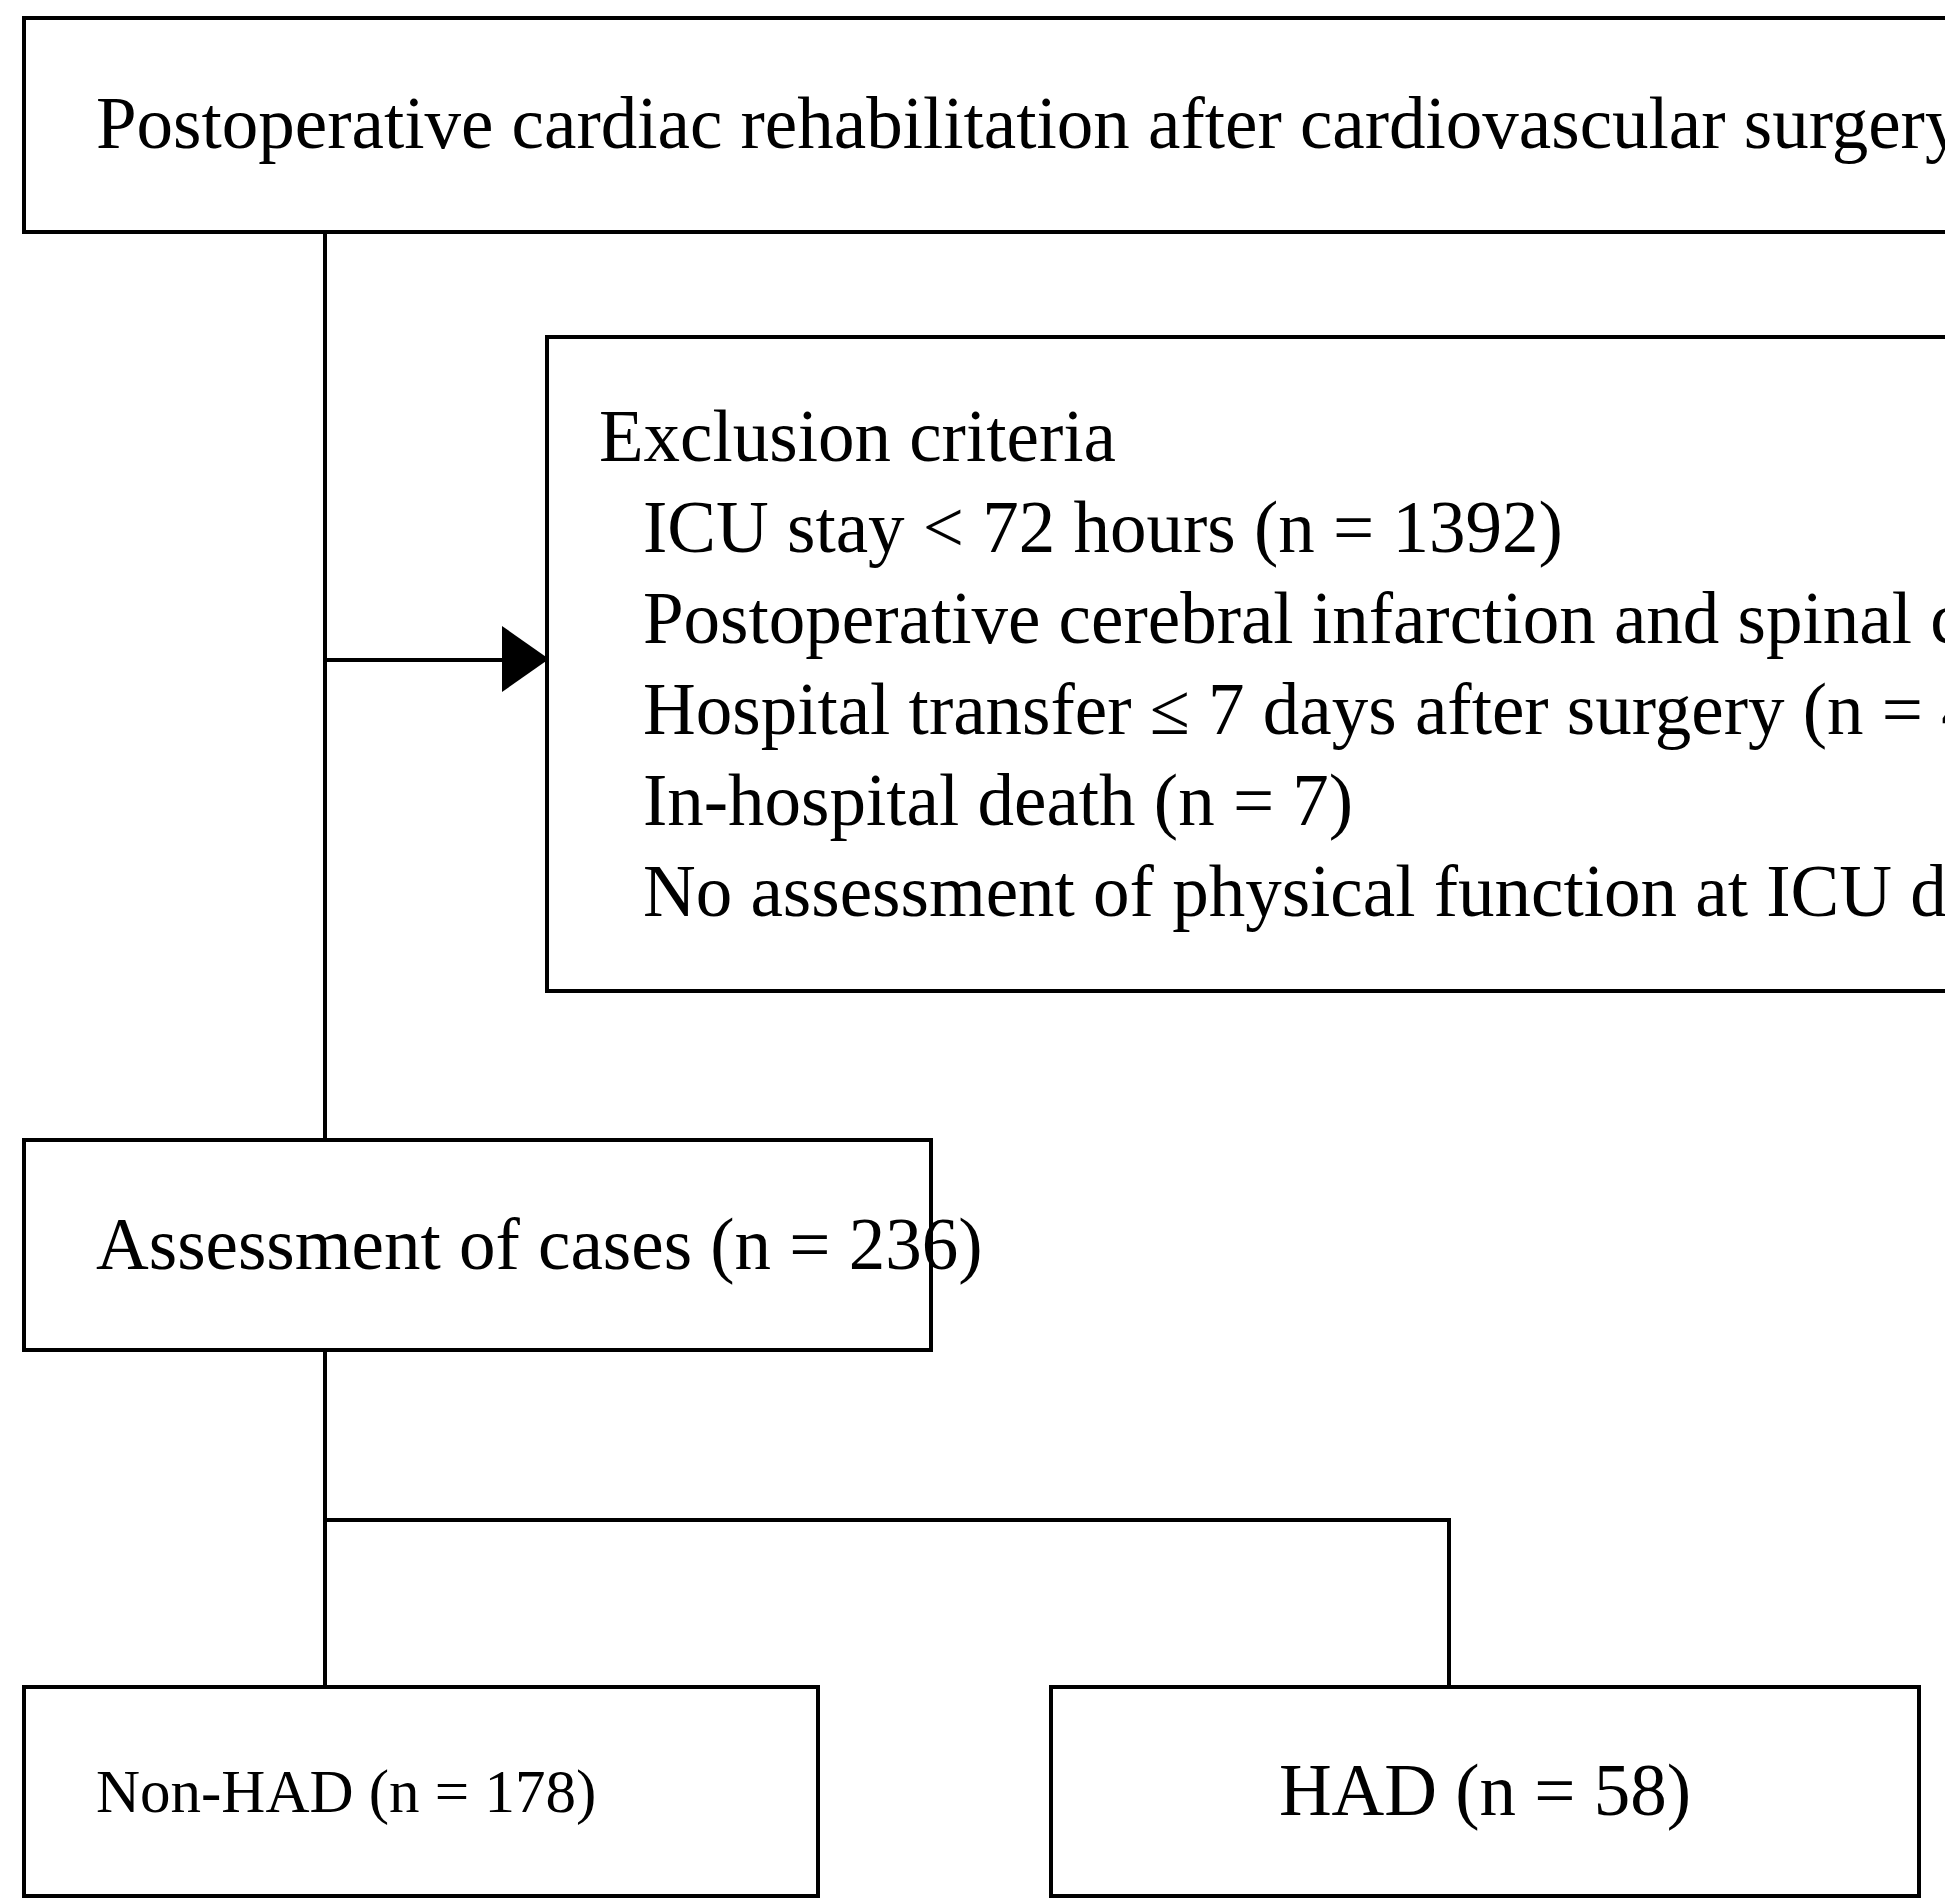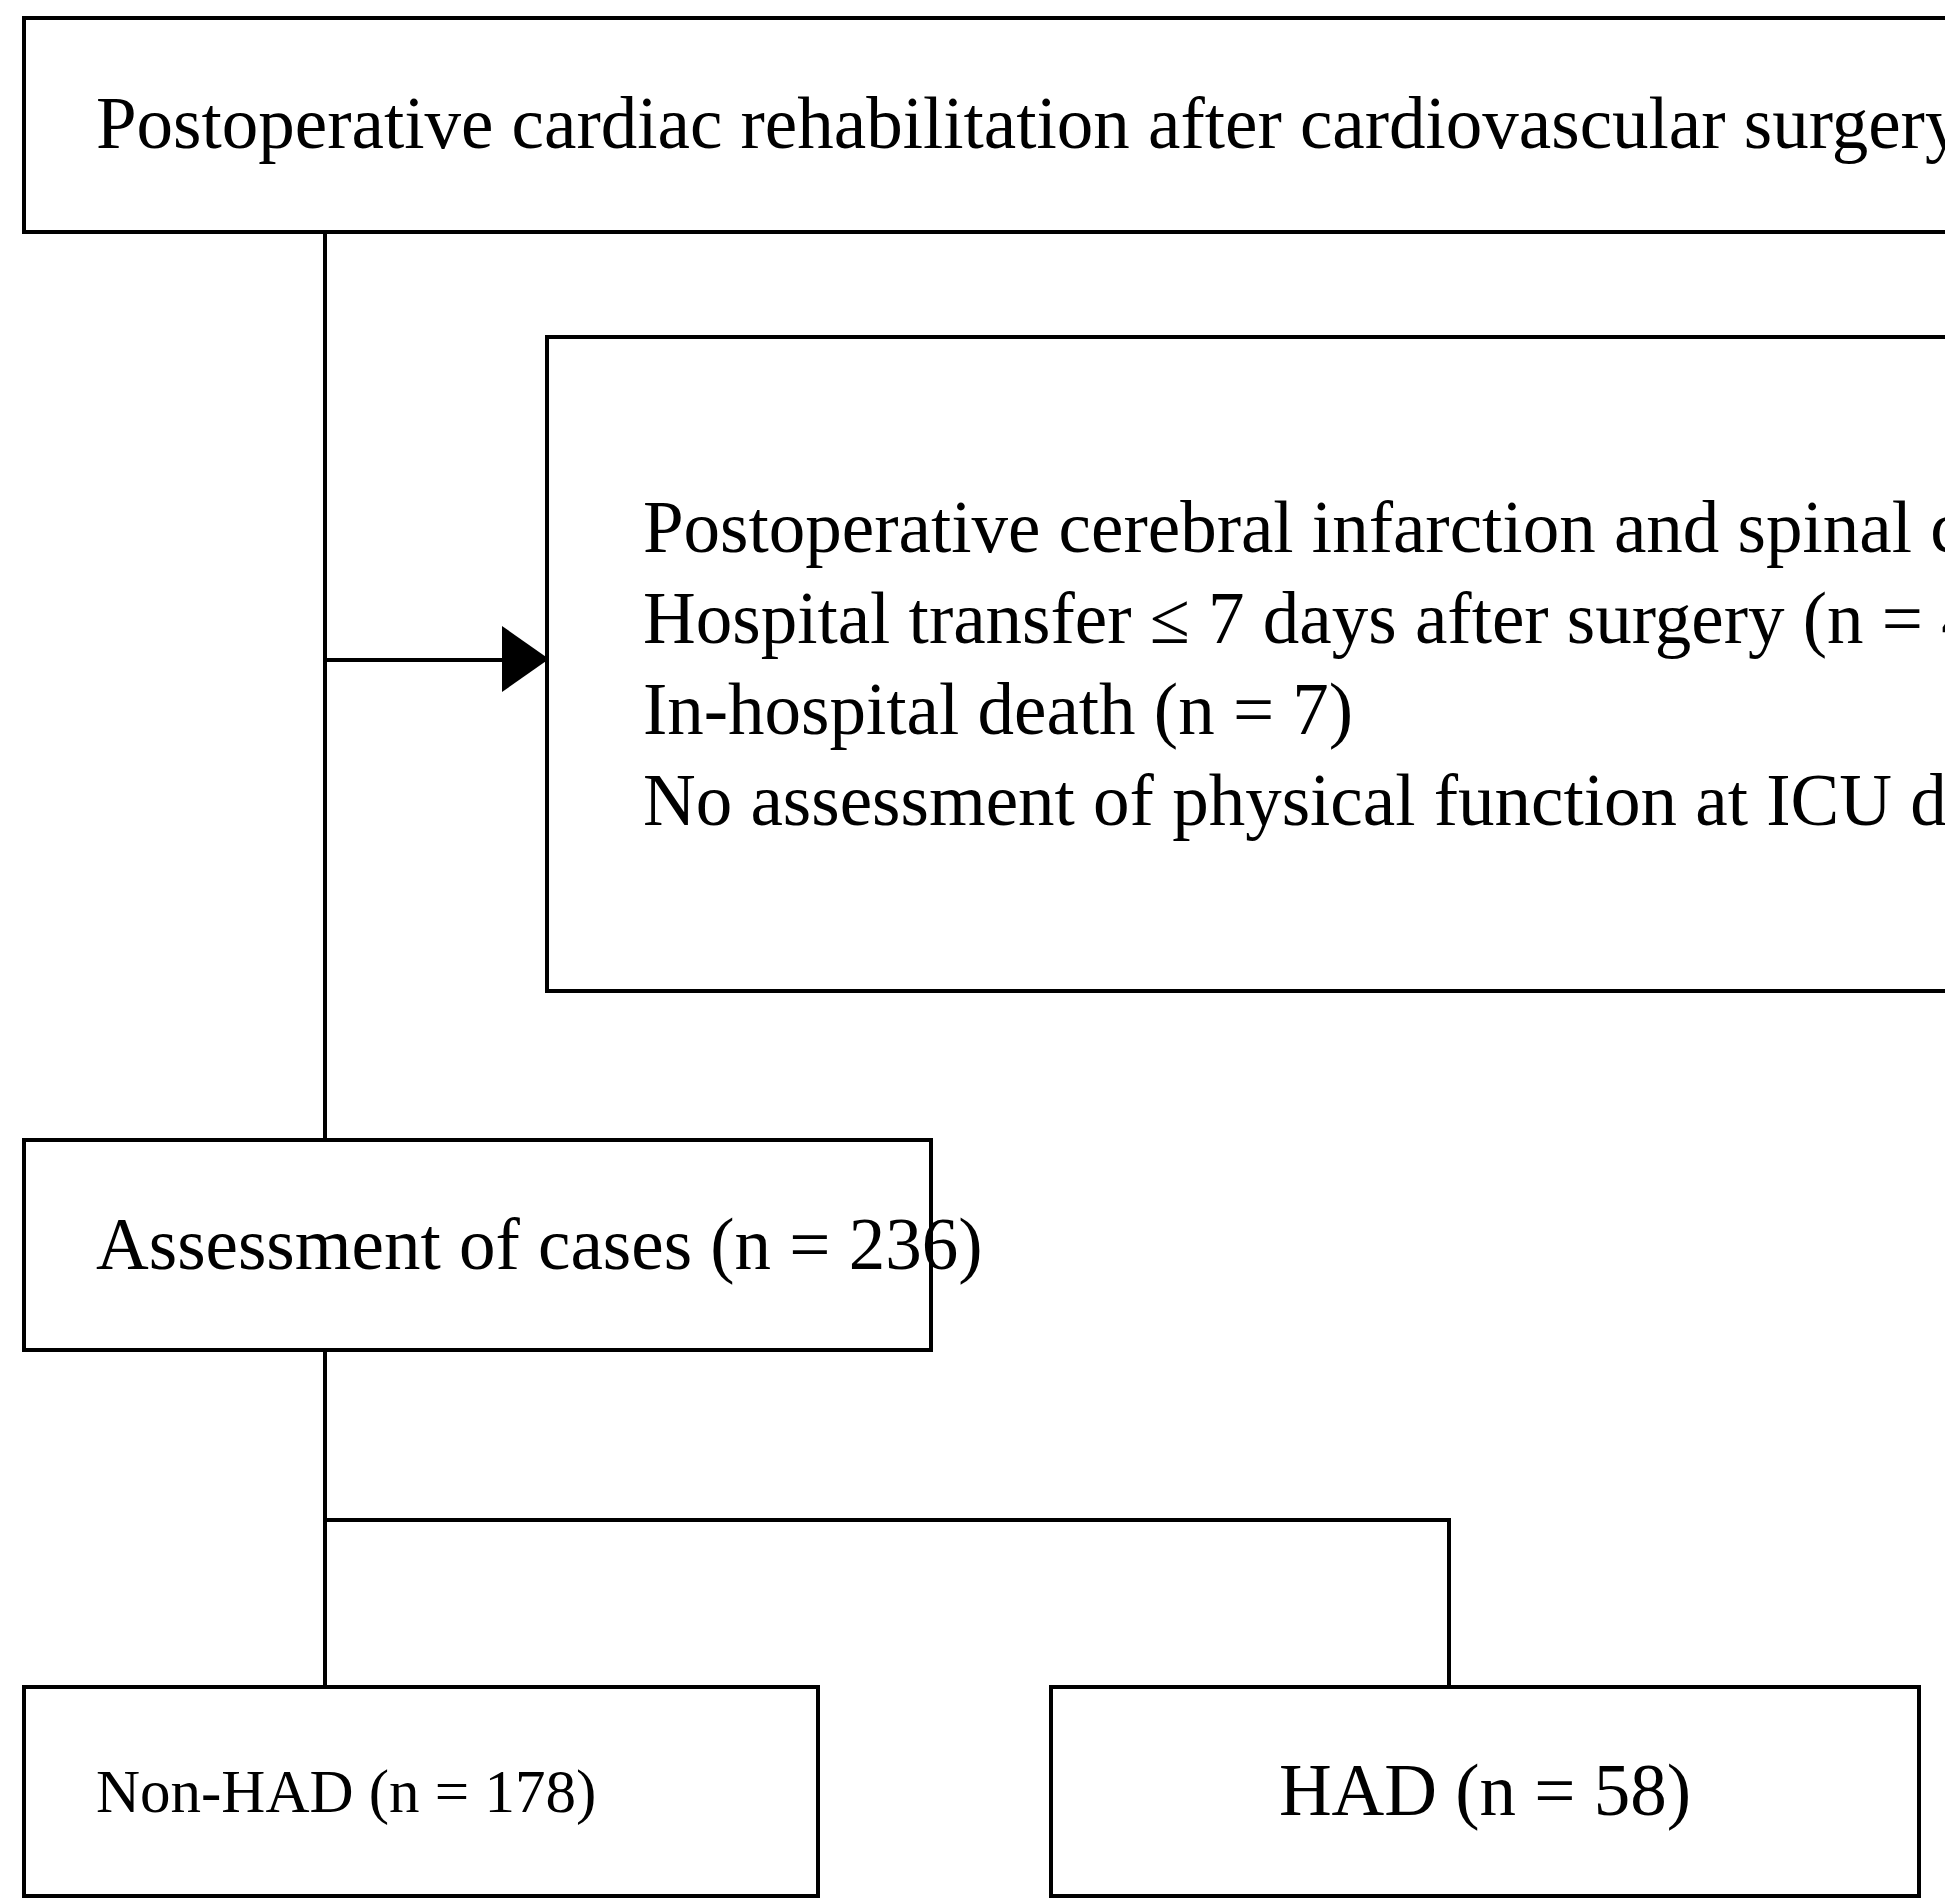--- a/index.html
+++ b/index.html
@@ -151,20 +151,22 @@
   <div class="line vline" id="line-mid"></div>
   <div class="line hline" id="line-split-h"></div>
   <div class="line vline" id="line-left-down"></div>
   <div class="line vline" id="line-right-down"></div>
 
   <div class="box" id="box-enrolled">
     <span class="box-text">Postoperative cardiac rehabilitation after cardiovascular surgery (n = 1971)</span>
   </div>
 
   <div class="box" id="box-exclusion">
+    <span class="excl-title">Exclusion criteria</span>
+    <span class="excl-item">ICU stay &lt; 72 hours (n = 1392)</span>
     <span class="excl-item">Postoperative cerebral infarction and spinal cord infarction (n = 38)</span>
     <span class="excl-item">Hospital transfer ≤ 7 days after surgery (n = 4)</span>
     <span class="excl-item">In-hospital death (n = 7)</span>
     <span class="excl-item">No assessment of physical function at ICU discharge (n = 294)</span>
   </div>
 
   <div class="box" id="box-assessment">
     <span class="box-text">Assessment of cases (n = 236)</span>
   </div>
 

